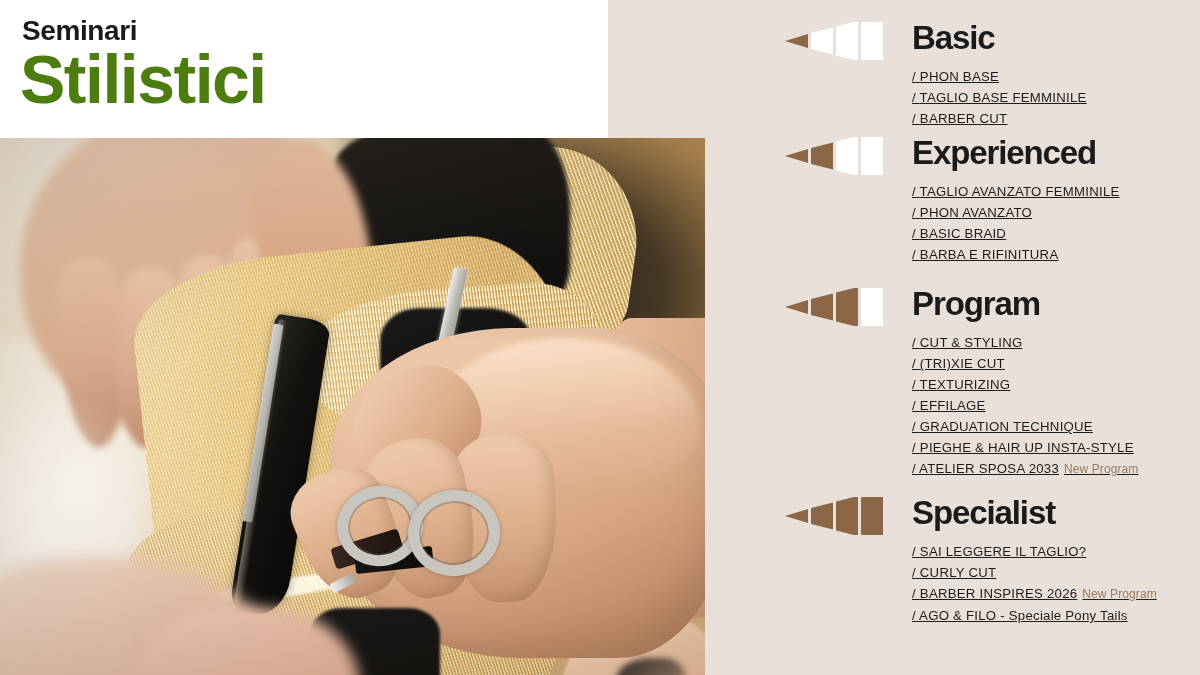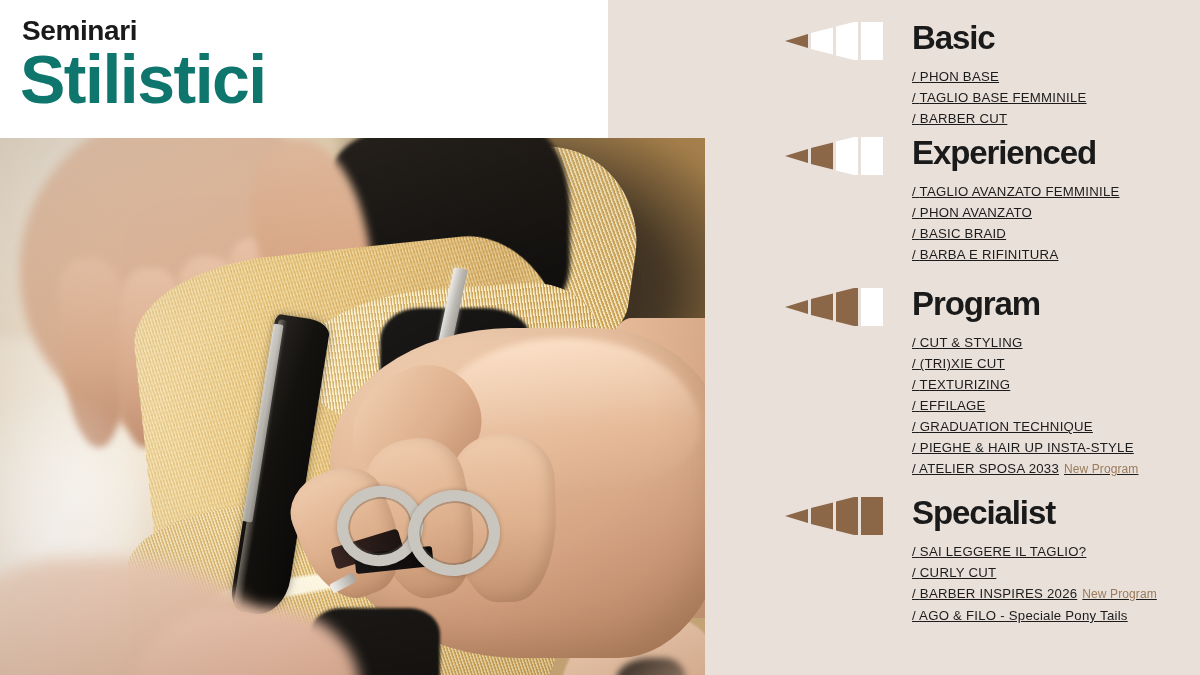--- a/index.html
+++ b/index.html
@@ -27,21 +27,21 @@
     z-index:5;
   }
   #title-eyebrow{
     position:absolute; left:22px; top:14px;
     font-size:28px; font-weight:bold; letter-spacing:-0.4px;
     color:#1A1A1A; line-height:34px;
   }
   #title-main{
     position:absolute; left:20px; top:40px;
     font-size:68px; font-weight:bold; letter-spacing:-1.5px;
-    color:#0f766e; line-height:78px;text-align:center;
+    color:#4d7c0f; line-height:78px;text-align:center;
   }
 
   
   #photo{
     position:absolute; left:0; top:138px;
     width:705px; height:537px;
     overflow:hidden;
     background:#C79A63;
   }
   .ph{ position:absolute; }

